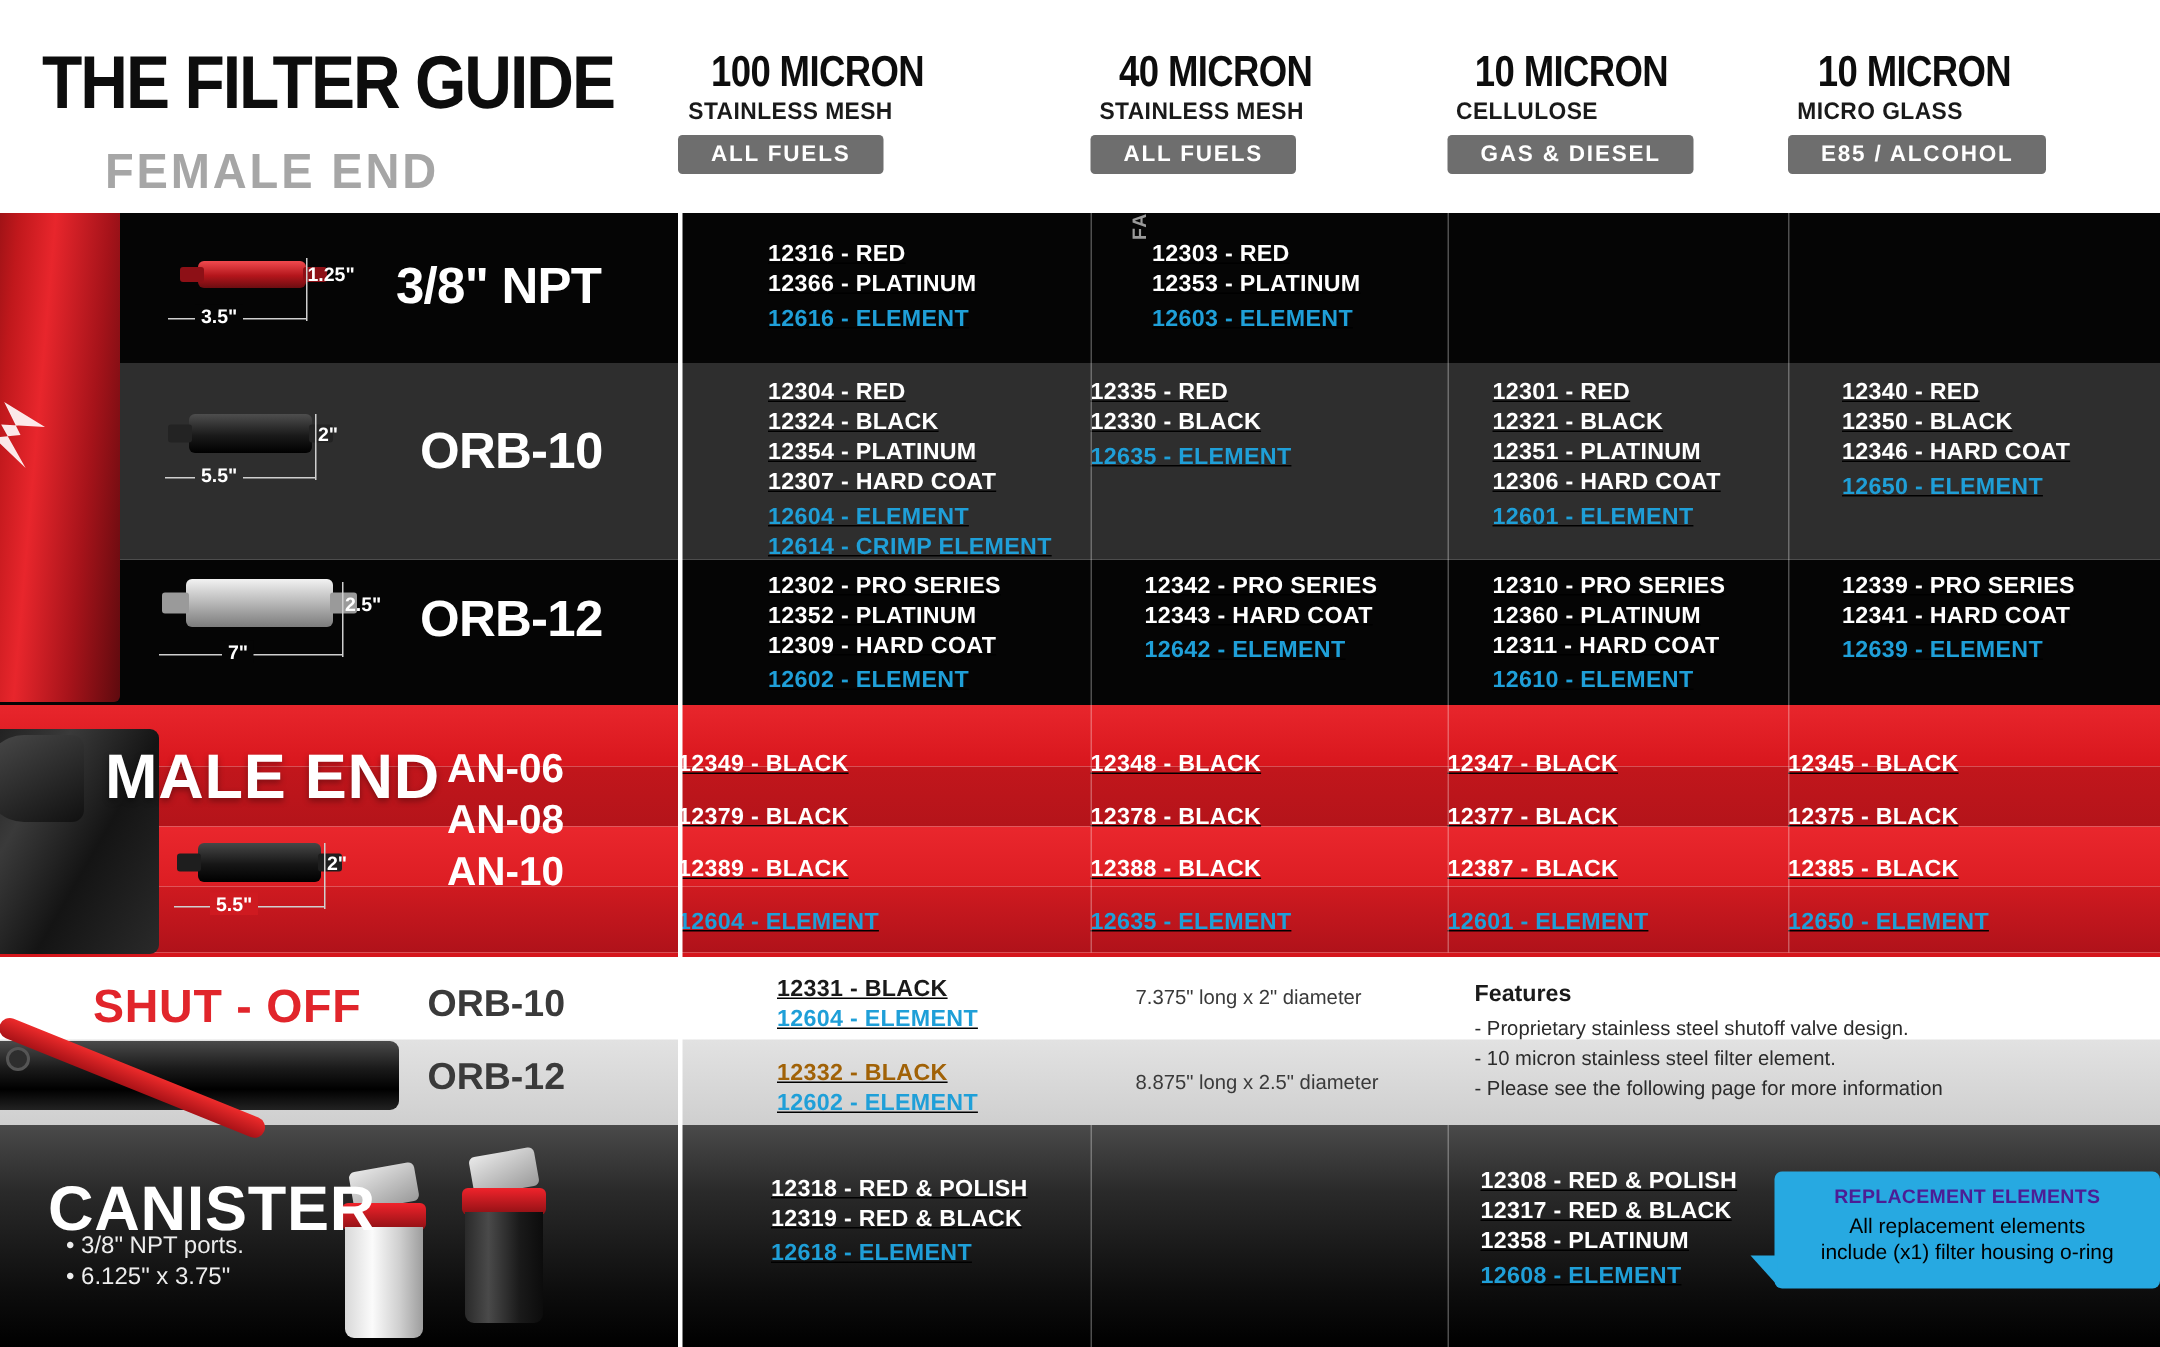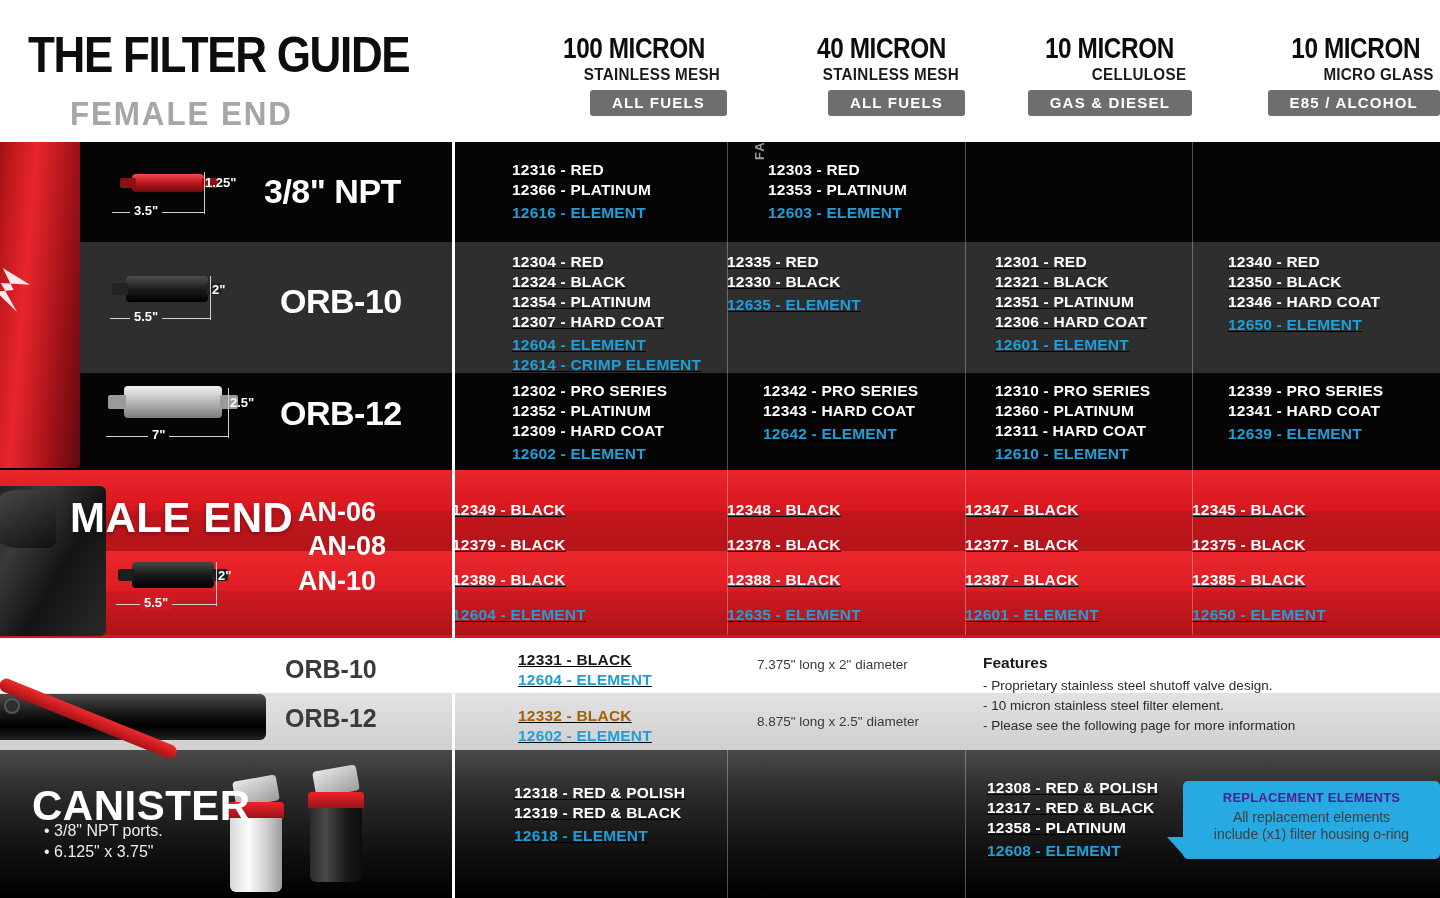--- a/index.html
+++ b/index.html
@@ -25,21 +25,21 @@
     font-weight:bold; font-size:50px; letter-spacing:-1.5px;
     color:#0d0d0d; transform: scaleX(0.88); transform-origin:left center;
     white-space:nowrap;
   }
   #title-sub {
     position:absolute; left:70px; top:95px;
     font-weight:bold; font-size:33px; letter-spacing:2px;
     color:#a6a6a6; transform: scaleX(0.95); transform-origin:left center;
     white-space:nowrap;
   }
-  .colhead { position:absolute; top:34px; text-align:right; }
+  .colhead { position:absolute; top:34px; text-align:left; }
   .colhead .ch-big {
     font-weight:bold; font-size:29px; letter-spacing:-0.5px; color:#0d0d0d;
     transform: scaleX(0.84); white-space:nowrap; line-height:1.0;
   }
   .colhead .ch-sub {
     font-weight:bold; font-size:16px; letter-spacing:0.3px; color:#1a1a1a;
     transform: scaleX(0.95); white-space:nowrap; margin-top:4px; line-height:1.0;
   }
   .colhead .ch-badge {
     display:inline-block; margin-top:7px;
@@ -147,21 +147,21 @@
   
   #callout {
     position:absolute; left:1183px; top:781px; width:257px; height:78px;
     background:#27a9e1; border-radius:5px; z-index:7;
   }
   #callout .co-title {
     color:#4c1d95; font-weight:bold; font-size:13px; letter-spacing:0.2px;
     text-align:center; margin-top:9px; white-space:nowrap;
   }
   #callout .co-body {
-    color:#404040; font-size:14px; line-height:17px; text-align:center; margin-top:4px;
+    color:#000000; font-size:14px; line-height:17px; text-align:center; margin-top:4px;
   }
   #callout:after{
     content:""; position:absolute; left:-16px; bottom:2px;
     border-top:20px solid #27a9e1; border-left:18px solid transparent;
   }
 
   
   #features { position:absolute; left:983px; top:654px; z-index:6; }
   #features .f-title { font-weight:bold; font-size:15.5px; color:#1a1a1a; margin-bottom:4px; }
   #features .f-line { font-size:13.5px; color:#2b2b2b; line-height:20px; white-space:nowrap; }
@@ -341,21 +341,21 @@
     <div class="line el" style="margin-top:3px;">12610 - ELEMENT</div>
   </div>
   <div class="cell" style="left:1228px;top:381px;">
     <div class="line">12339 - PRO SERIES</div>
     <div class="line">12341 - HARD COAT</div>
     <div class="line el" style="margin-top:3px;">12639 - ELEMENT</div>
   </div>
 
   <div class="rowlabel" style="left:70px;top:494px;font-size:42px;letter-spacing:0.5px;text-shadow:0 2px 4px rgba(0,0,0,.35);">MALE END</div>
   <div class="rowlabel" style="left:298px;top:497px;font-size:27px;">AN-06</div>
-  <div class="rowlabel" style="left:308px;top:531px;font-size:27px;">AN-08</div>
+  <div class="rowlabel" style="left:298px;top:531px;font-size:27px;">AN-08</div>
   <div class="rowlabel" style="left:298px;top:566px;font-size:27px;">AN-10</div>
 
   <div class="cell center" style="left:452px;top:500px;width:275px;">
       <div class="line">12349 - BLACK</div>
     </div>
   <div class="cell center" style="left:727px;top:500px;width:238px;">
       <div class="line">12348 - BLACK</div>
     </div>
   <div class="cell center" style="left:965px;top:500px;width:227px;">
       <div class="line">12347 - BLACK</div>
@@ -396,20 +396,21 @@
   <div class="cell center" style="left:727px;top:605px;width:238px;">
       <div class="line el">12635 - ELEMENT</div>
     </div>
   <div class="cell center" style="left:965px;top:605px;width:227px;">
       <div class="line el">12601 - ELEMENT</div>
     </div>
   <div class="cell center" style="left:1192px;top:605px;width:248px;">
       <div class="line el">12650 - ELEMENT</div>
     </div>
 
+  <div style="position:absolute;left:62px;top:653px;font-size:31px;font-weight:bold;color:#e1252b;letter-spacing:0.5px;white-space:nowrap;z-index:6;">SHUT - OFF</div>
   <div style="position:absolute;left:285px;top:655px;font-size:25px;font-weight:bold;color:#3a3a3a;z-index:6;">ORB-10</div>
   <div style="position:absolute;left:285px;top:704px;font-size:25px;font-weight:bold;color:#3a3a3a;z-index:6;">ORB-12</div>
 
   <div class="cell" style="left:518px;top:650px;z-index:6;">
     <div class="line" style="color:#1a1a1a;">12331 - BLACK</div>
     <div class="line el">12604 - ELEMENT</div>
   </div>
   <div class="cell" style="left:518px;top:706px;z-index:6;">
     <div class="line" style="color:#a16207;">12332 - BLACK</div>
     <div class="line el">12602 - ELEMENT</div>

